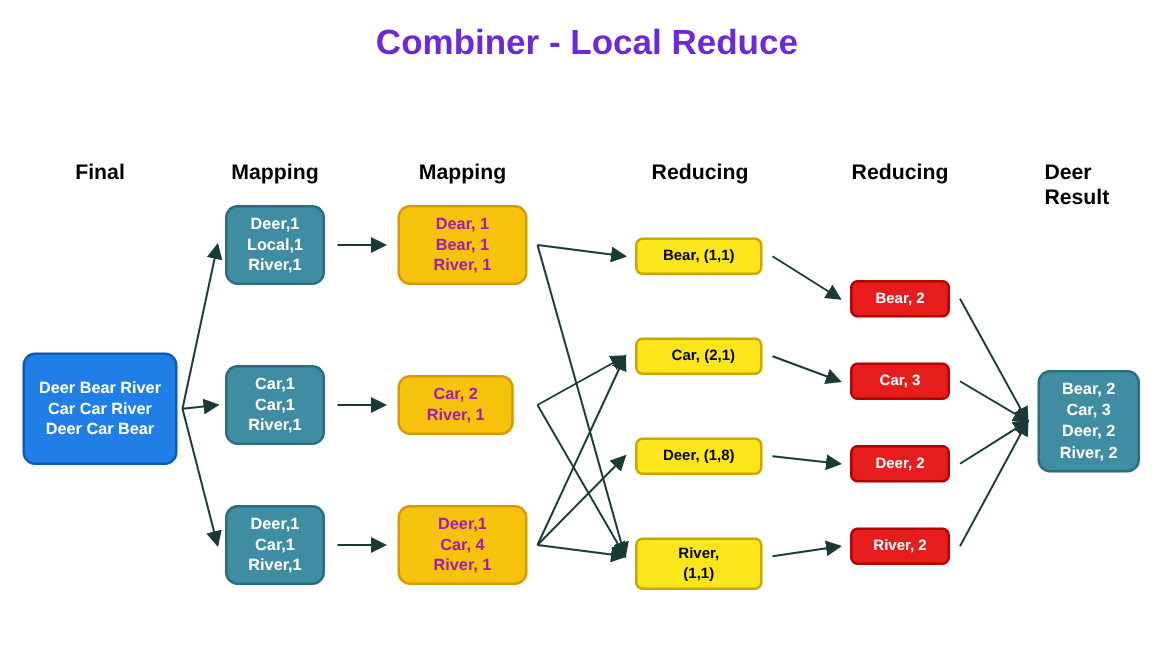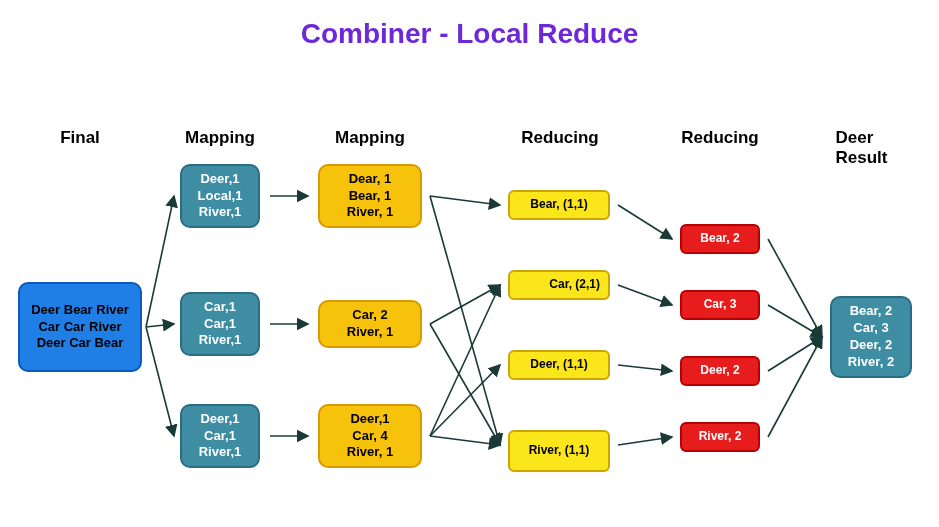--- a/index.html
+++ b/index.html
@@ -40,38 +40,38 @@
     padding: 6px 10px;
     font-size: 13px;
     font-weight: bold;
     line-height: 1.3;
   }
   .box.center-h { align-items: center; text-align:center; }
   .box.left-h { align-items: center; text-align:left; }
   .input-box {
     background: #1f7fe6;
     border-color: #0c5bb8;
-    color: #000000;
+    color: #ffffff;
   }
   .map-box {
     background: #3f8da3;
     border-color: #2a6d82;
     color: #ffffff;
   }
   .comb-box {
     background: #f7c20b;
     border-color: #d59b00;
-    color: #000000;
+    color: #a21caf;
   }
   .shuf-box {
     background: #fae61a;
     border-color: #c9a600;
     color: #000000;
     border-radius: 6px;
-    padding: 4px 8px;
+    padding: 4px 20px;
     font-size: 12px;
   }
   .red-box {
     background: #e71d1d;
     border-color: #b40000;
     color: #ffffff;
     border-radius: 6px;
     padding: 4px 8px;
     font-size: 12px;
   }
@@ -150,37 +150,37 @@
     <div class="box map-box left-h" style="left: 180px; top: 404px; width: 80px; height: 64px;">
       <div>Deer,1</div>
       <div>Car,1</div>
       <div>River,1</div>
     </div>
     <div class="box comb-box left-h" style="left: 318px; top: 164px; width: 104px; height: 64px;">
       <div>Dear, 1</div>
       <div>Bear, 1</div>
       <div>River, 1</div>
     </div>
-    <div class="box comb-box left-h" style="left: 318px; top: 300px; width: 104px; height: 48px;">
+    <div class="box comb-box left-h" style="left: 318px; top: 300px; width: 93px; height: 48px;">
       <div>Car, 2</div>
       <div>River, 1</div>
     </div>
     <div class="box comb-box left-h" style="left: 318px; top: 404px; width: 104px; height: 64px;">
       <div>Deer,1</div>
       <div>Car, 4</div>
       <div>River, 1</div>
     </div>
     <div class="box shuf-box center-h" style="left: 508px; top: 190px; width: 102px; height: 30px;">
       <div>Bear, (1,1)</div>
     </div>
     <div class="box shuf-box center-h" style="left: 508px; top: 270px; width: 102px; height: 30px; align-items: flex-end;">
       <div>Car, (2,1)</div>
     </div>
     <div class="box shuf-box center-h" style="left: 508px; top: 350px; width: 102px; height: 30px;">
-      <div>Deer, (1,1)</div>
+      <div>Deer, (1,8)</div>
     </div>
     <div class="box shuf-box center-h" style="left: 508px; top: 430px; width: 102px; height: 42px;">
       <div>River, (1,1)</div>
     </div>
     <div class="box red-box center-h" style="left: 680px; top: 224px; width: 80px; height: 30px;">
       <div>Bear, 2</div>
     </div>
     <div class="box red-box center-h" style="left: 680px; top: 290px; width: 80px; height: 30px;">
       <div>Car, 3</div>
     </div>

